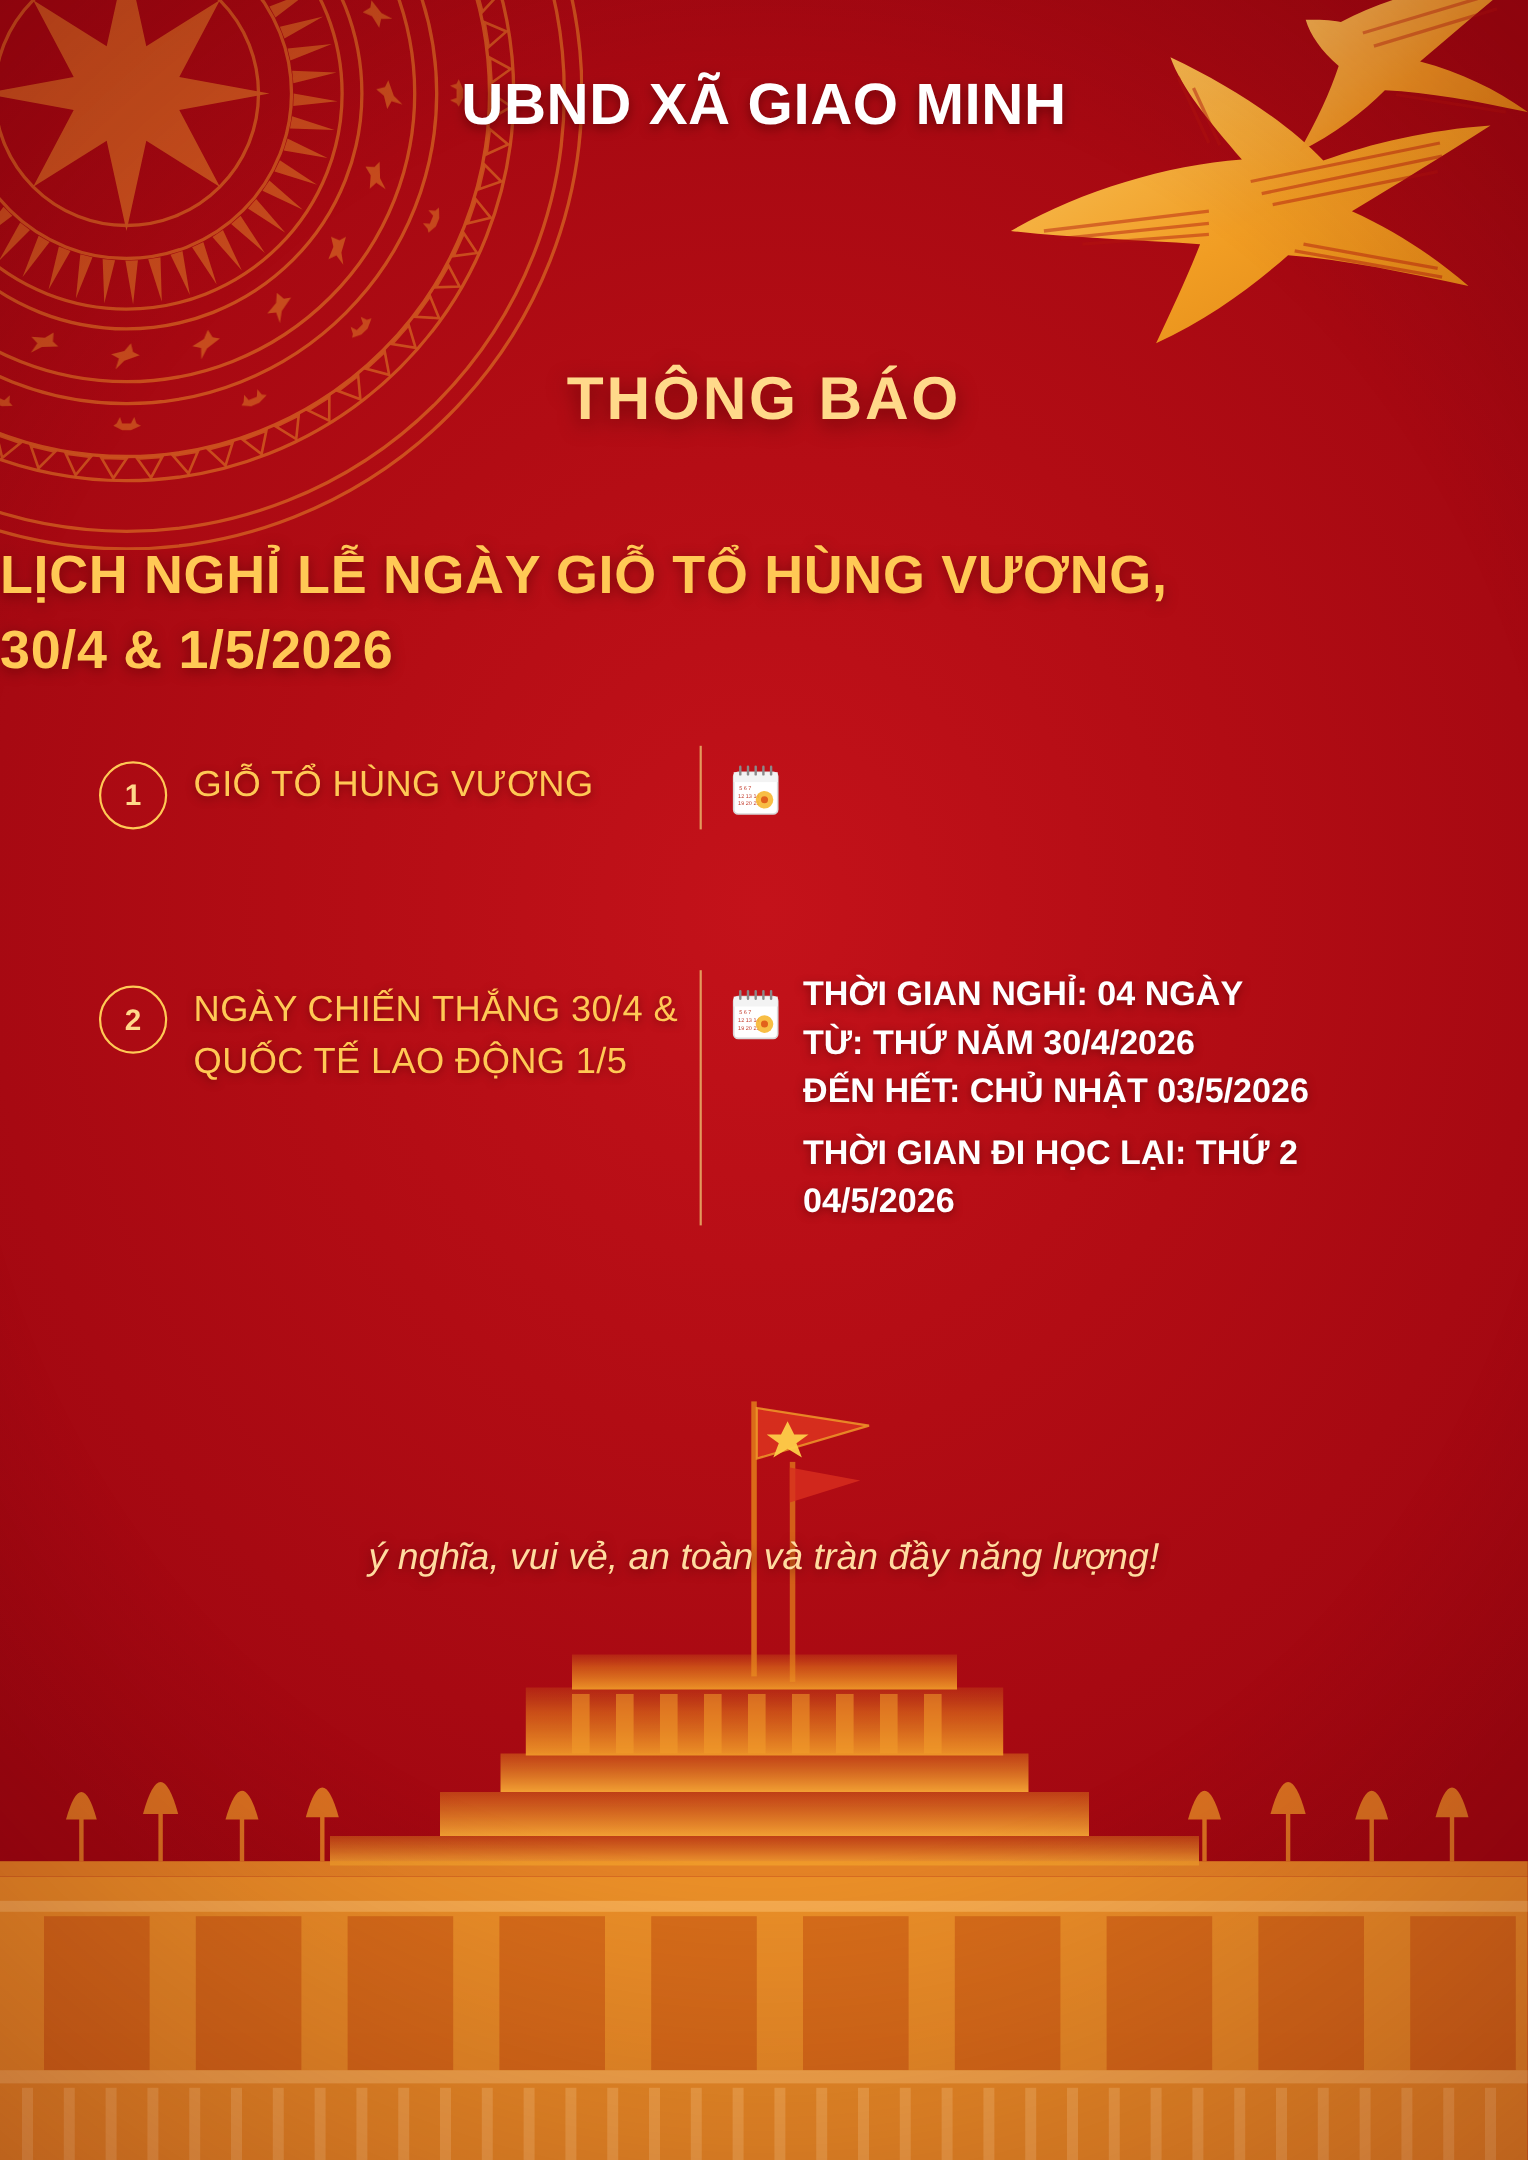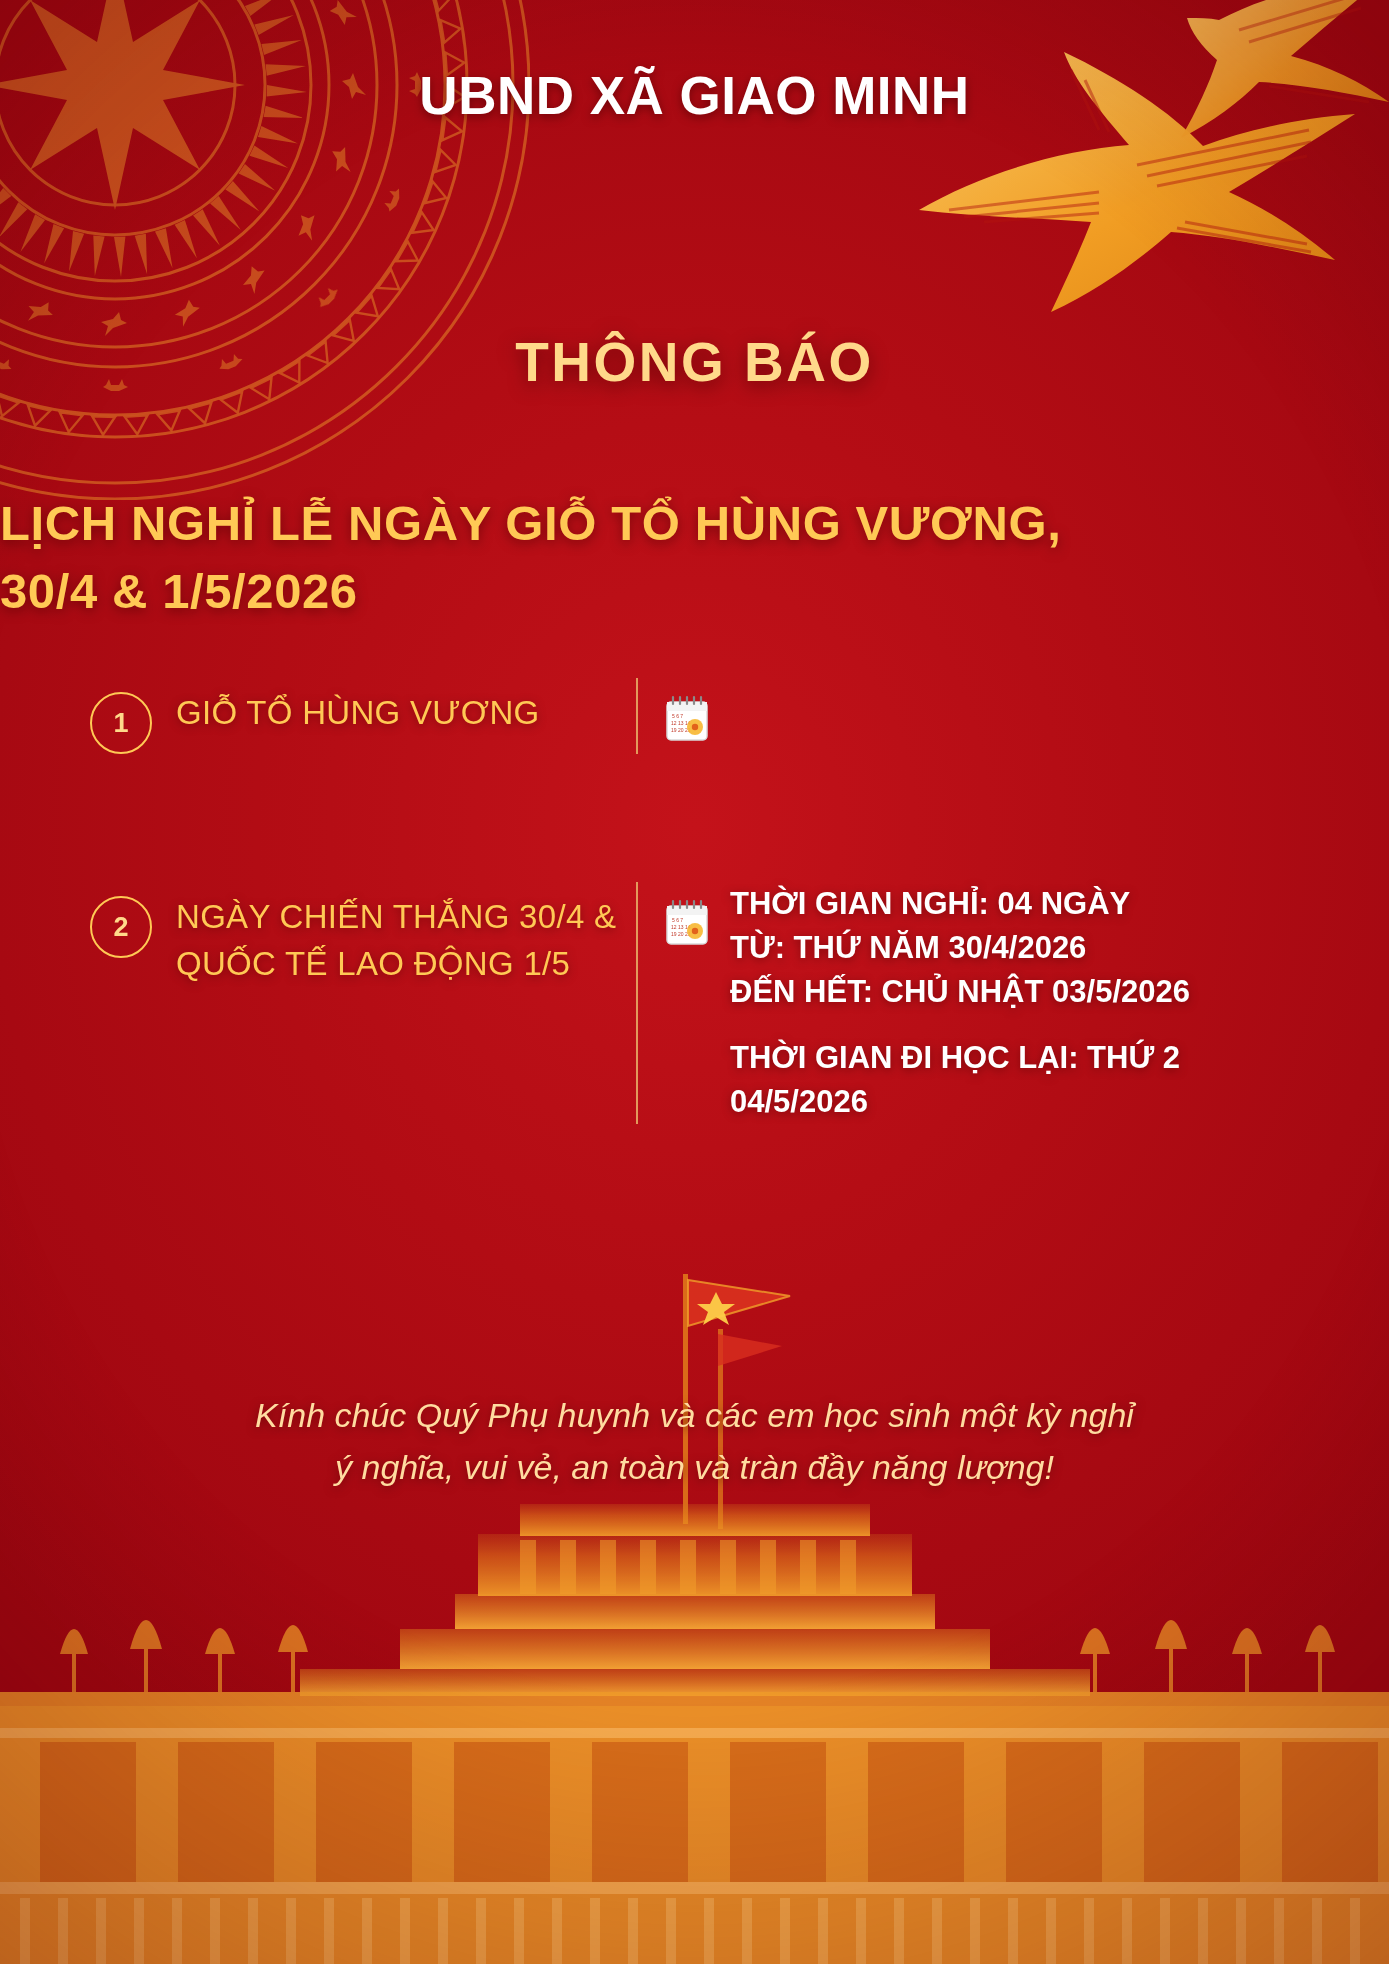--- a/index.html
+++ b/index.html
@@ -178,21 +178,21 @@
     flex: 1 1 auto;
     color: #ffffff;
     font-weight: bold;
     font-size: 31px;
     line-height: 1.42;
     text-shadow: 0 2px 8px rgba(70,0,4,0.5);
   }
 
   .lines .grp { margin-bottom: 24px; }
   .lines .grp:last-child { margin-bottom: 0; }
-  .lines .grp.tight { margin-bottom: 22px; }
+  .lines .grp.tight { margin-bottom: 12px; }
 
   .wish {
     position: absolute;
     top: 1390px;
     left: 0;
     width: 100%;
     text-align: center;
     color: #ffdca0;
     font-style: italic;
     font-size: 34px;
@@ -713,17 +713,16 @@
             <div>THỜI GIAN ĐI HỌC LẠI: THỨ 2</div>
             <div>04/5/2026</div>
           </div>
         </div>
       </div>
     </div>
 
   </div>
 
   <div class="wish">
-    <div>Kính chúc Quý Phụ huynh và các em học sinh một kỳ nghỉ</div>
     <div>ý nghĩa, vui vẻ, an toàn và tràn đầy năng lượng!</div>
   </div>
 
 </div>
 
 </body></html>

